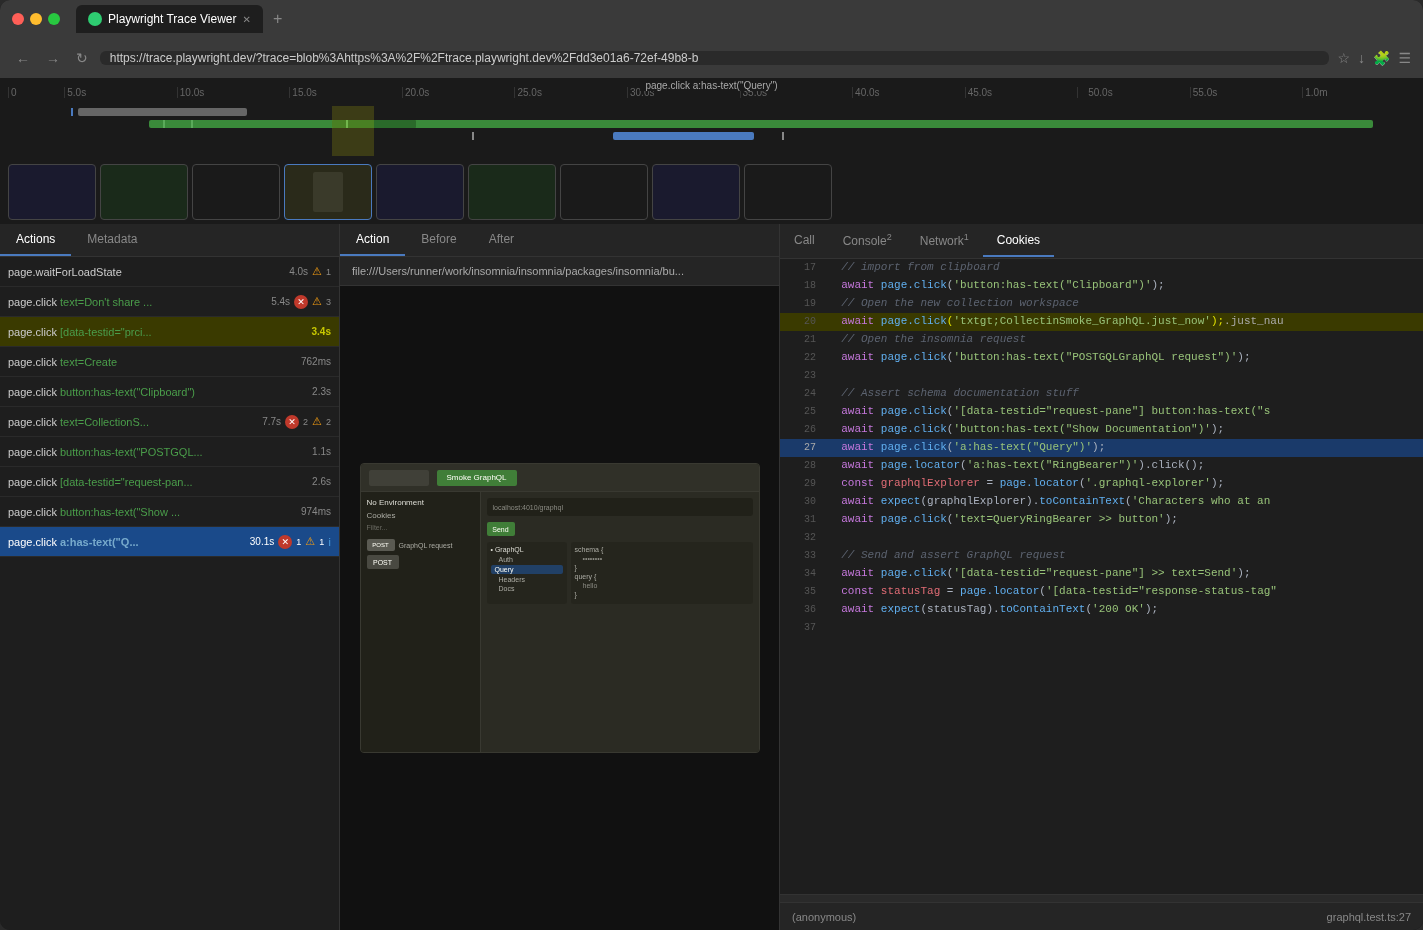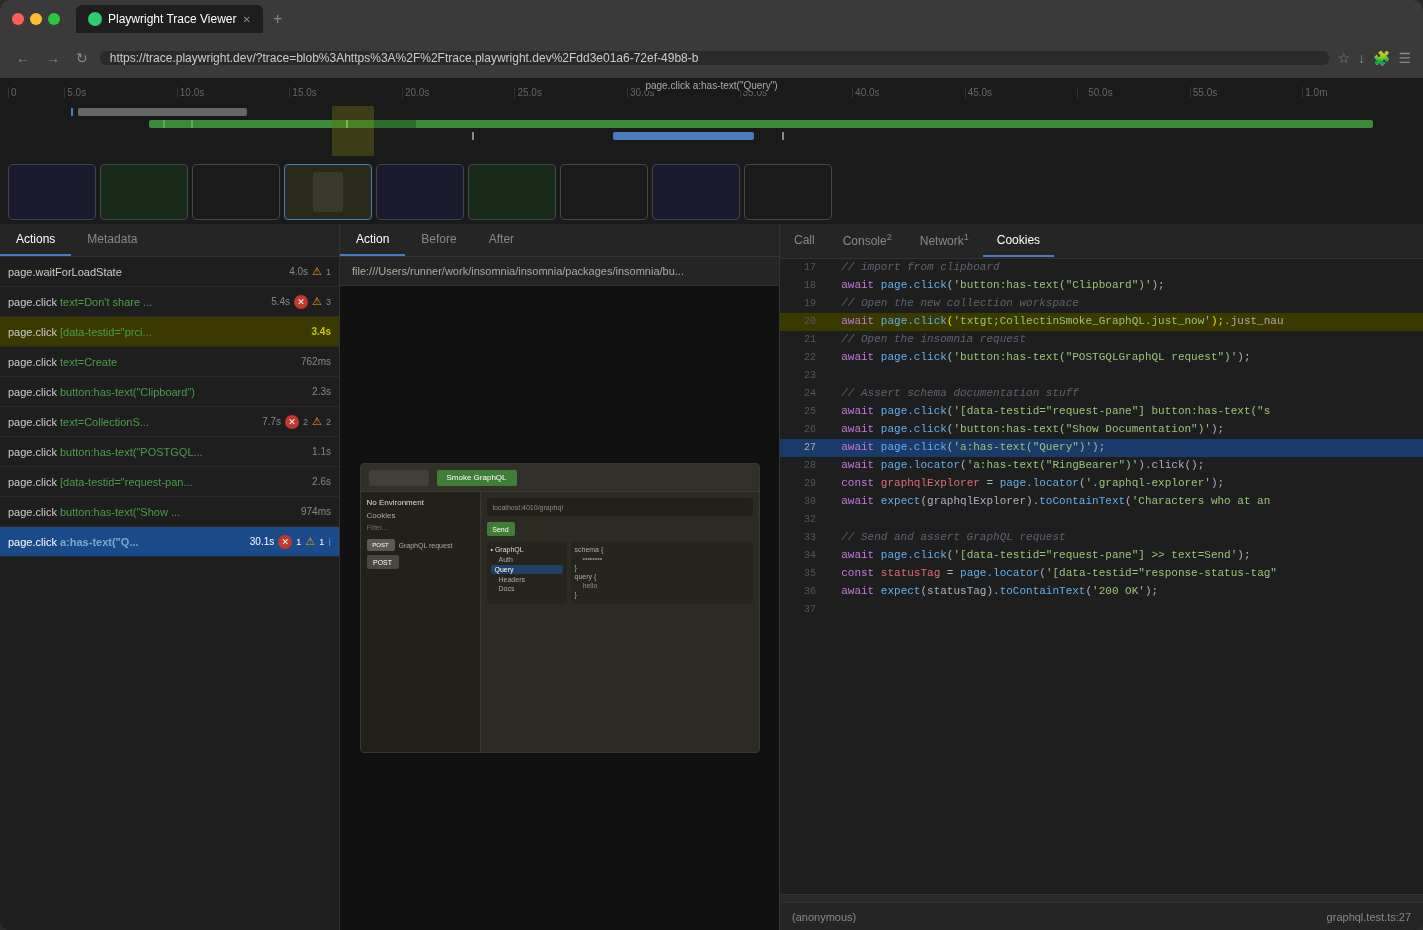--- a/index.html
+++ b/index.html
@@ -710,20 +710,24 @@
         </div>
         <div class="code-line">
           <span class="line-num">29</span>
           <span class="code-content">  <span class="kw">const</span> <span class="var-name">graphqlExplorer</span> = <span class="fn">page.locator</span>(<span class="str">'.graphql-explorer'</span>);</span>
         </div>
         <div class="code-line">
           <span class="line-num">30</span>
           <span class="code-content">  <span class="kw">await</span> <span class="fn">expect</span>(graphqlExplorer).<span class="fn">toContainText</span>(<span class="str">'Characters who at an</span></span>
         </div>
         <div class="code-line">
+          <span class="line-num">31</span>
+          <span class="code-content">  <span class="kw">await</span> <span class="fn">page.click</span>(<span class="str">'text=QueryRingBearer &gt;&gt; button'</span>);</span>
+        </div>
+        <div class="code-line">
           <span class="line-num">32</span>
           <span class="code-content"> </span>
         </div>
         <div class="code-line">
           <span class="line-num">33</span>
           <span class="code-content cmt">  // Send and assert GraphQL request</span>
         </div>
         <div class="code-line">
           <span class="line-num">34</span>
           <span class="code-content">  <span class="kw">await</span> <span class="fn">page.click</span>(<span class="str">'[data-testid="request-pane"] &gt;&gt; text=Send'</span>);</span>

